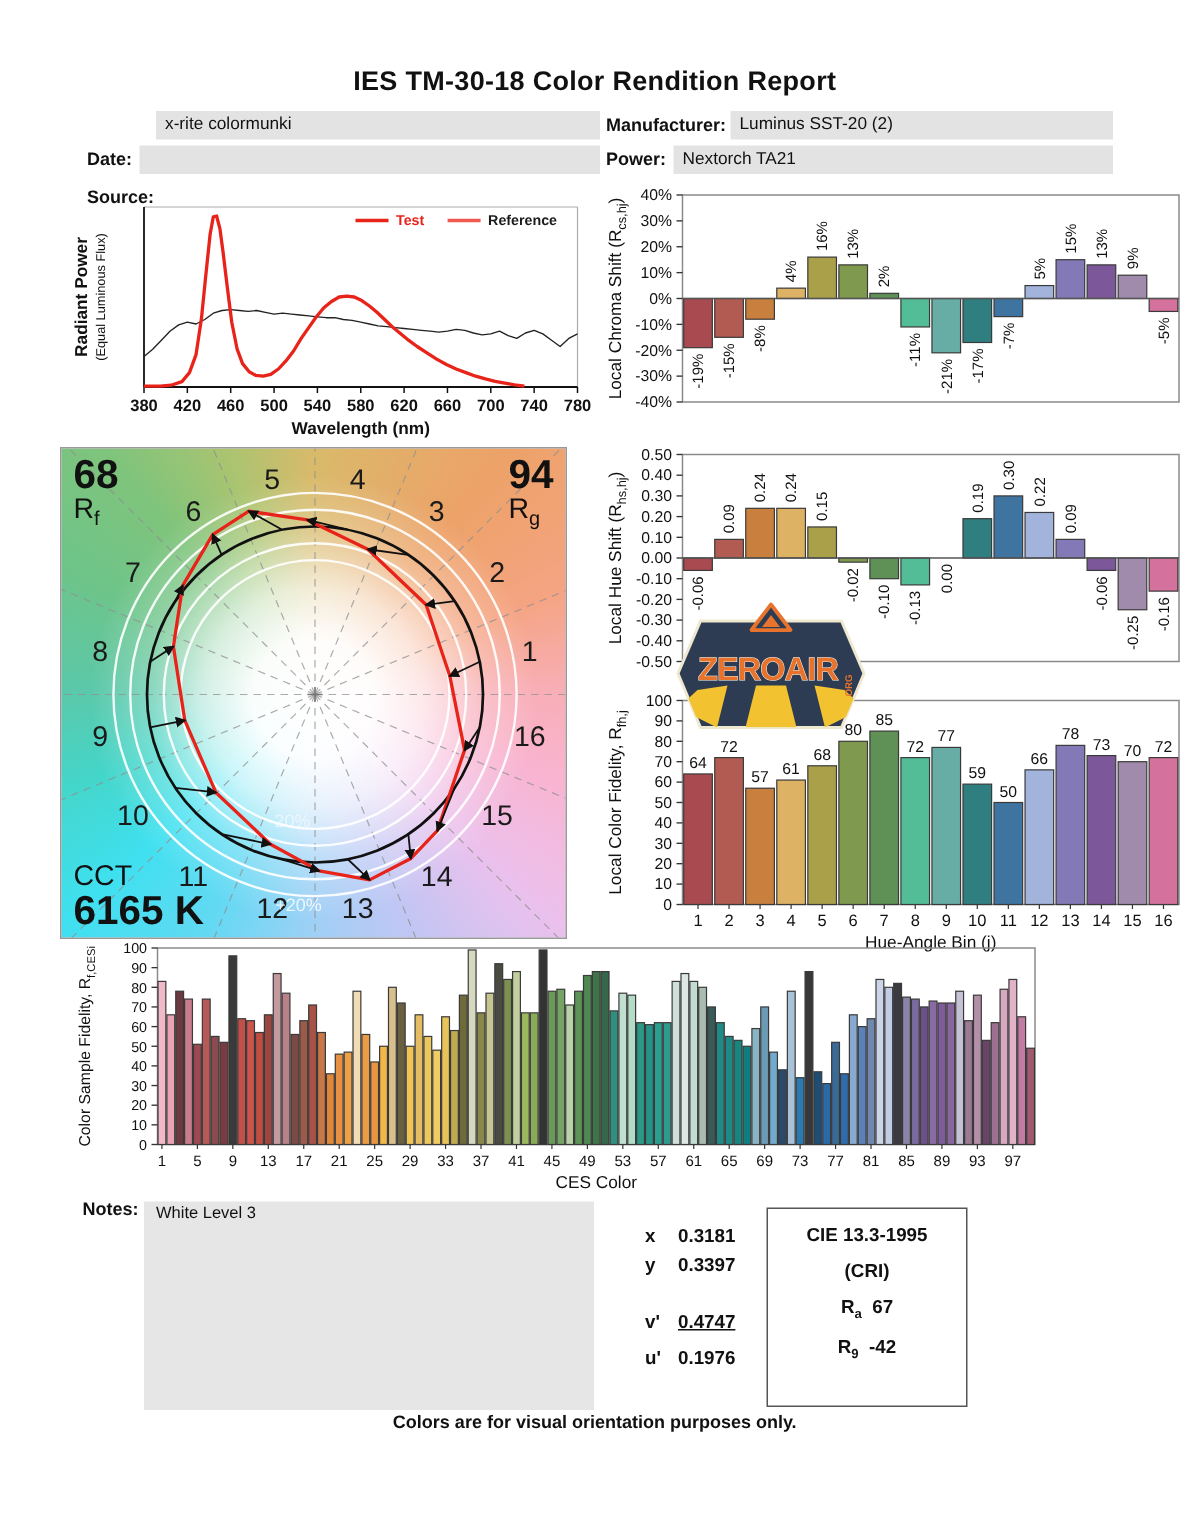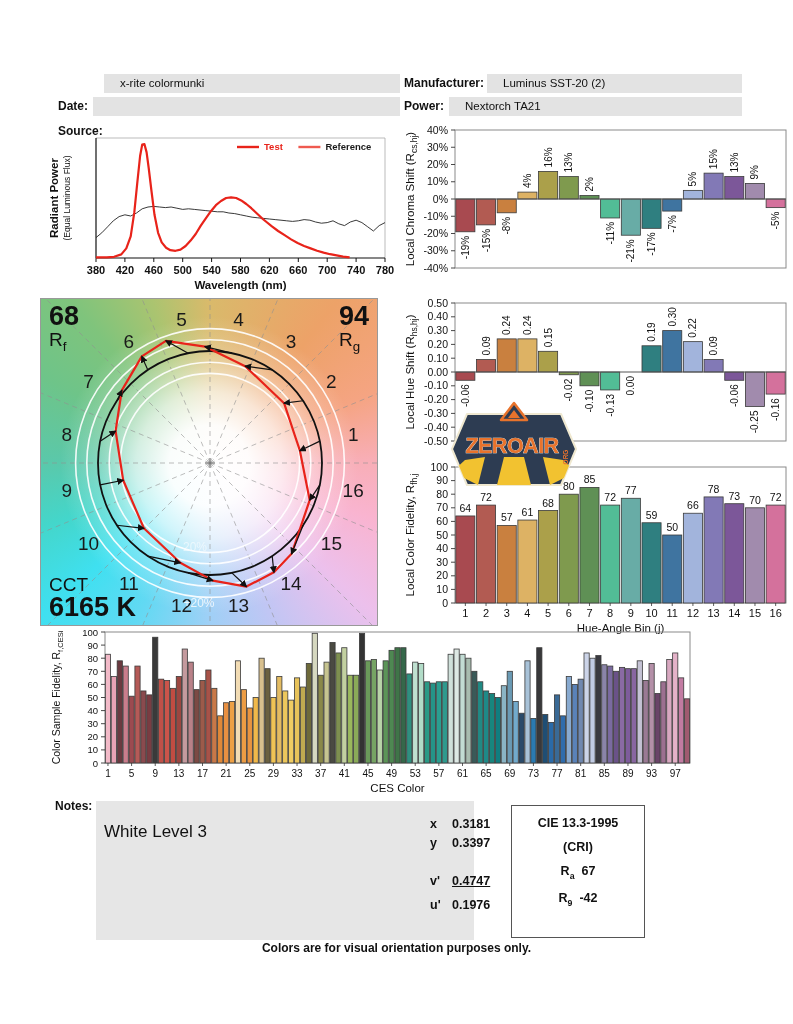--- a/index.html
+++ b/index.html
@@ -2,55 +2,56 @@
 <html><head>
 <meta charset="utf-8">
 <style>
   html,body{margin:0;padding:0;background:#fff;}
   .page{position:relative;width:793px;height:1024px;background:#fff;overflow:hidden;
         font-family:"Liberation Sans","DejaVu Sans",sans-serif;color:#111;}
   .title{position:absolute;left:0;top:44px;width:100%;text-align:center;
          font-size:18px;font-weight:bold;letter-spacing:.2px;}
   .flabel{position:absolute;font-size:12px;font-weight:bold;white-space:nowrap;}
   .fbox{position:absolute;background:#e3e3e3;height:19px;font-size:11.5px;
-        line-height:19px;padding-left:16px;box-sizing:border-box;white-space:nowrap;}
+        line-height:19px;padding-left:6px;box-sizing:border-box;white-space:nowrap;}
   .chart{position:absolute;}
   .chart svg{overflow:visible;}
   #cvg{position:absolute;left:40px;top:298px;width:338px;height:328px;
        border:1px solid #999;box-sizing:border-box;
        background:
         radial-gradient(circle at 50% 51%, #ffffff 0%, rgba(255,255,255,.97) 17%, rgba(255,255,255,.72) 31%, rgba(255,255,255,.25) 47%, rgba(255,255,255,0) 63%),
         conic-gradient(from 0deg at 50% 51%,
           #d9ba6b 0deg, #eda268 38deg, #f5a482 66deg, #f8aeb6 88deg,
           #f9b4d0 108deg, #ecc0ec 132deg, #c0c6f4 158deg, #9fd0f6 180deg,
           #62d9f3 205deg, #3fe0f0 228deg, #44d6ca 250deg, #5bc8a9 272deg,
           #6ec489 298deg, #7fc47c 320deg, #abc470 341deg, #d9ba6b 360deg);}
   #cvg svg{position:absolute;left:0;top:0;overflow:hidden;}
   .cvg-corner{position:absolute;line-height:1;white-space:nowrap;}
   .cvg-big{font-size:27px;font-weight:bold;}
   .cvg-med{font-size:19px;}
   sub{font-size:70%;}
   .notes-label{position:absolute;left:55px;top:799px;font-size:12px;font-weight:bold;}
-  .notes-box{position:absolute;left:96px;top:801px;width:378px;height:139px;
-             background:#e6e6e6;font-size:17px;padding:21px 8px;box-sizing:border-box;}
+  .notes-box{position:absolute;left:96px;top:801px;width:300px;height:139px;
+             background:#e6e6e6;font-size:11px;padding:2px 8px;box-sizing:border-box;}
   .chrom-row{position:absolute;font-size:12.5px;font-weight:bold;white-space:nowrap;}
   .chrom-row .cl{display:inline-block;width:22px;}
   .cri-box{position:absolute;left:511px;top:805px;width:134px;height:133px;
            border:1.5px solid #555;box-sizing:border-box;text-align:center;
            font-size:12.5px;font-weight:bold;}
   .cri-box div{margin-top:10px;}
   .footer{position:absolute;left:0;top:941px;width:100%;text-align:center;
           font-size:12px;font-weight:bold;}
   #watermark{position:absolute;left:451px;top:402px;width:126px;height:88px;z-index:5;}
 </style>
 </head>
 <body>
 
 <div class="page">
 
+  <div class="title">IES TM-30-18 Color Rendition Report</div>
 
   <div class="flabel" style="left:58px;top:76px;margin-top:48px;">Source:</div>
   <div class="fbox" style="left:104px;top:74px;width:296px;">x-rite colormunki</div>
   <div class="flabel" style="left:404px;top:76px;">Manufacturer:</div>
   <div class="fbox" style="left:487px;top:74px;width:255px;">Luminus SST-20 (2)</div>
   <div class="flabel" style="left:58px;top:99px;">Date:</div>
   <div class="fbox" style="left:93px;top:97px;width:307px;"></div>
   <div class="flabel" style="left:404px;top:99px;">Power:</div>
   <div class="fbox" style="left:449px;top:97px;width:293px;">Nextorch TA21</div>
 

